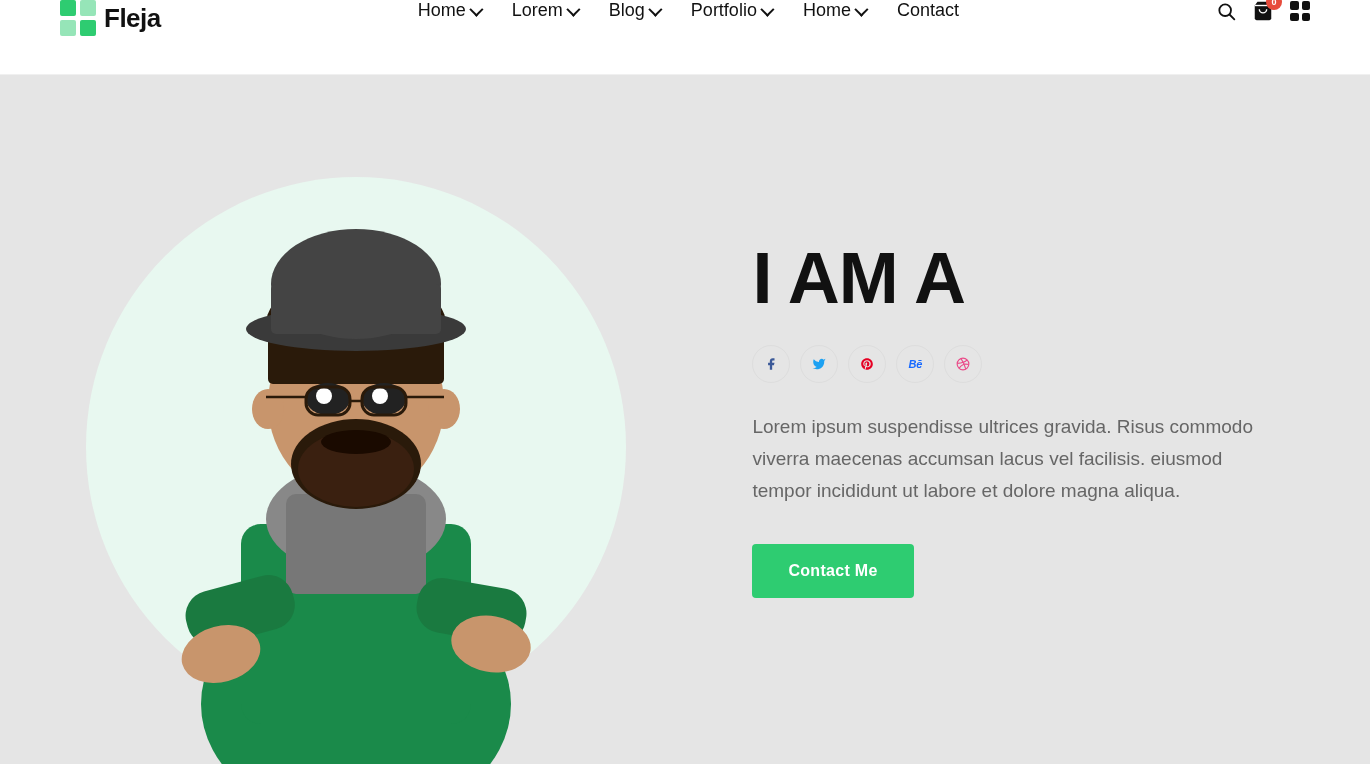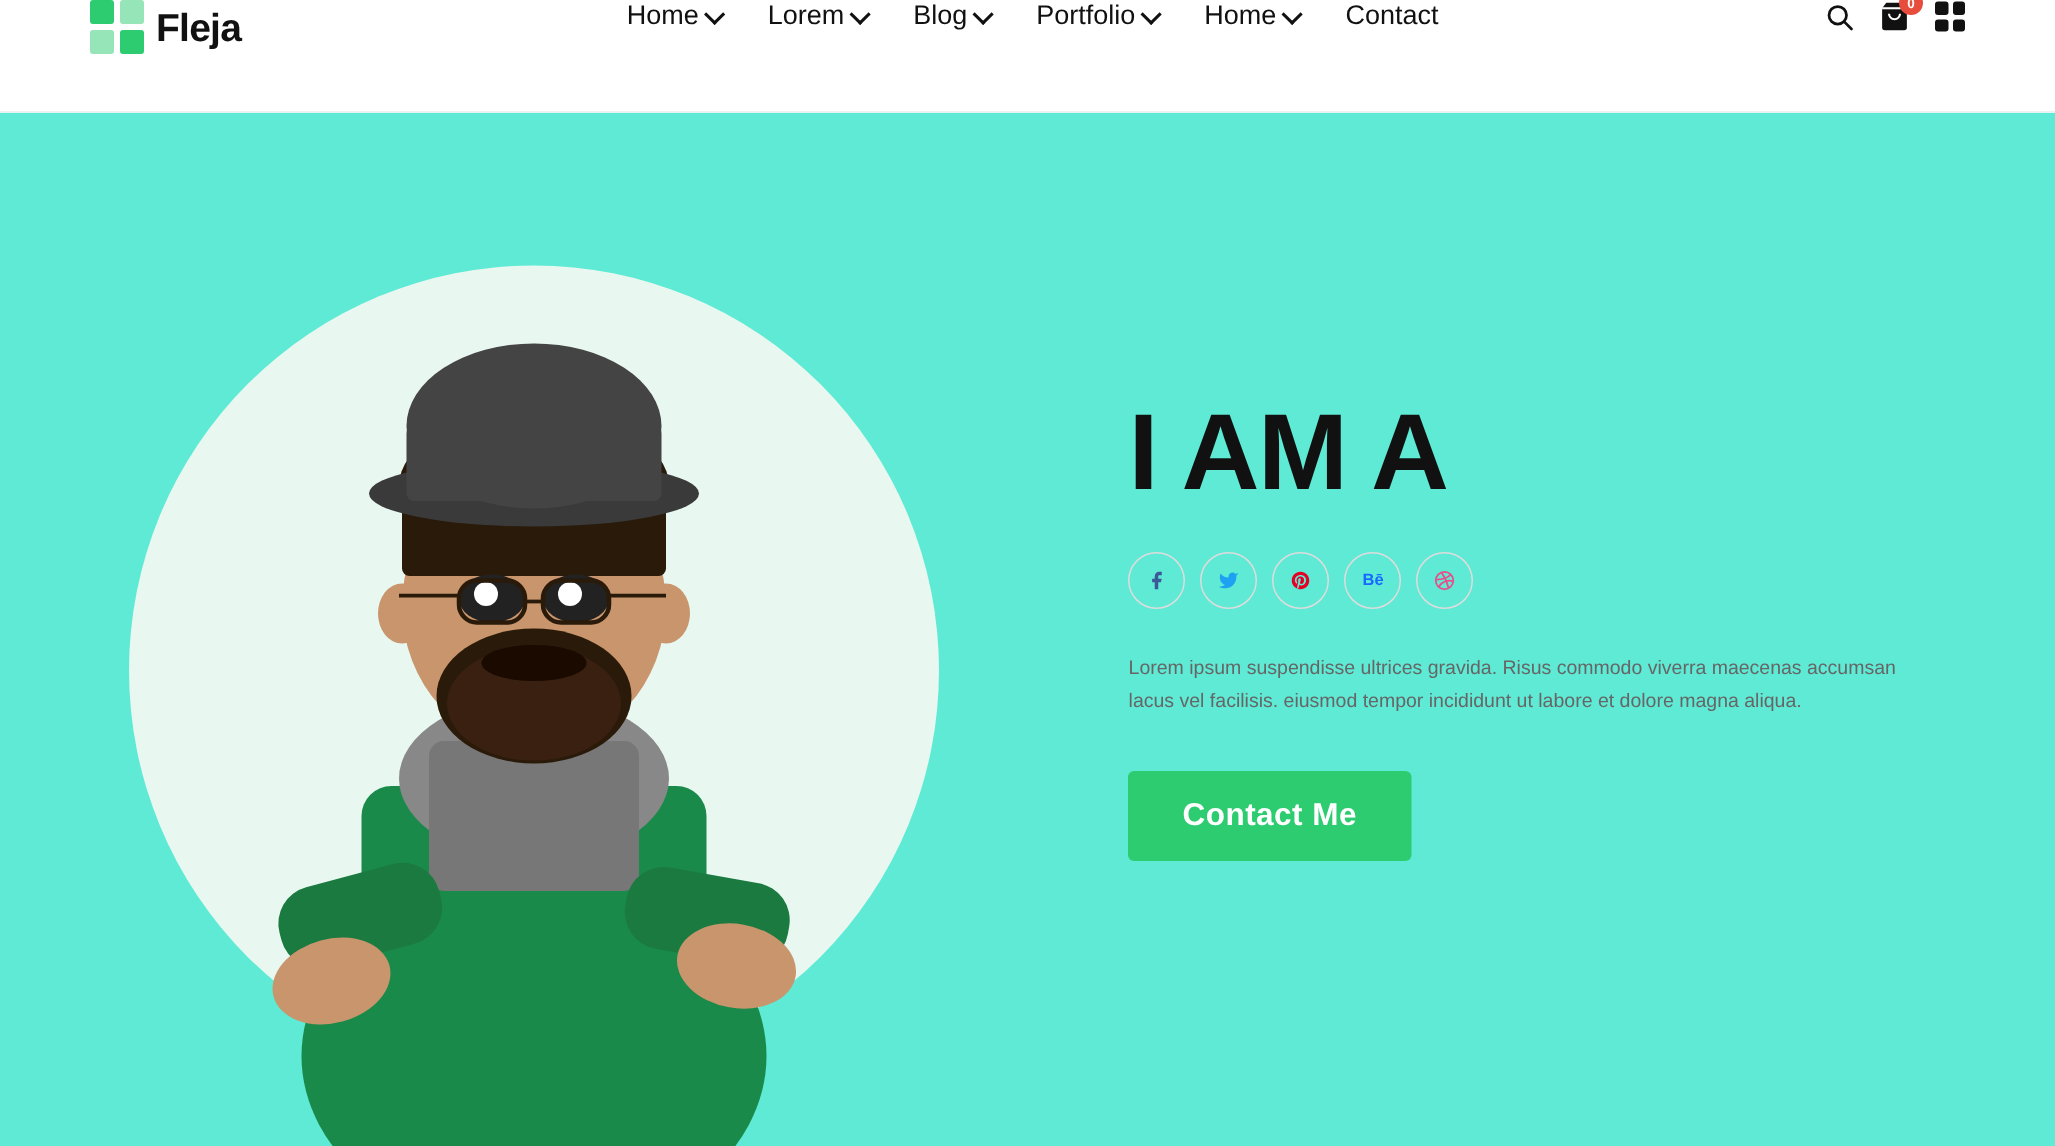--- a/index.html
+++ b/index.html
@@ -95,23 +95,24 @@
     .grid-icon span {
       background: #111;
       border-radius: 2px;
     }
 
     
     .hero {
       display: flex;
       align-items: stretch;
       min-height: 689px;
-      background: #5eead4;
+      background: #e5e5e5;
       position: relative;
       overflow: hidden;
+      justify-content: space-between;
     }
     .hero-image-area {
       position: relative;
       width: 52%;
       display: flex;
       align-items: flex-end;
       justify-content: center;
     }
     .circle-bg {
       position: absolute;
@@ -164,35 +165,35 @@
       align-items: center;
       justify-content: center;
       cursor: pointer;
       font-size: 14px;
       color: #555;
       transition: border-color 0.2s;
     }
     .social-facebook { color: #3b5998; }
     .social-twitter { color: #1da1f2; }
     .social-pinterest { color: #e60023; }
-    .social-behance { color: #1769ff; }
+    .social-behance { color: #1769ff; font-style: italic; }
     .social-dribbble { color: #ea4c89; }
 
     .hero-desc {
-      font-size: 13px;
+      font-size: 19px;
       color: #666;
       line-height: 1.7;
       margin-bottom: 36px;
       max-width: 520px;
     }
     .contact-btn {
       display: inline-block;
       background: #2ecc71;
       color: #fff;
-      font-size: 21px;
+      font-size: 16px;
       font-weight: 700;
       padding: 18px 36px;
       border-radius: 4px;
       cursor: pointer;
       border: none;
       text-align: center;
       width: fit-content;
       letter-spacing: 0.3px;
     }
   </style>

